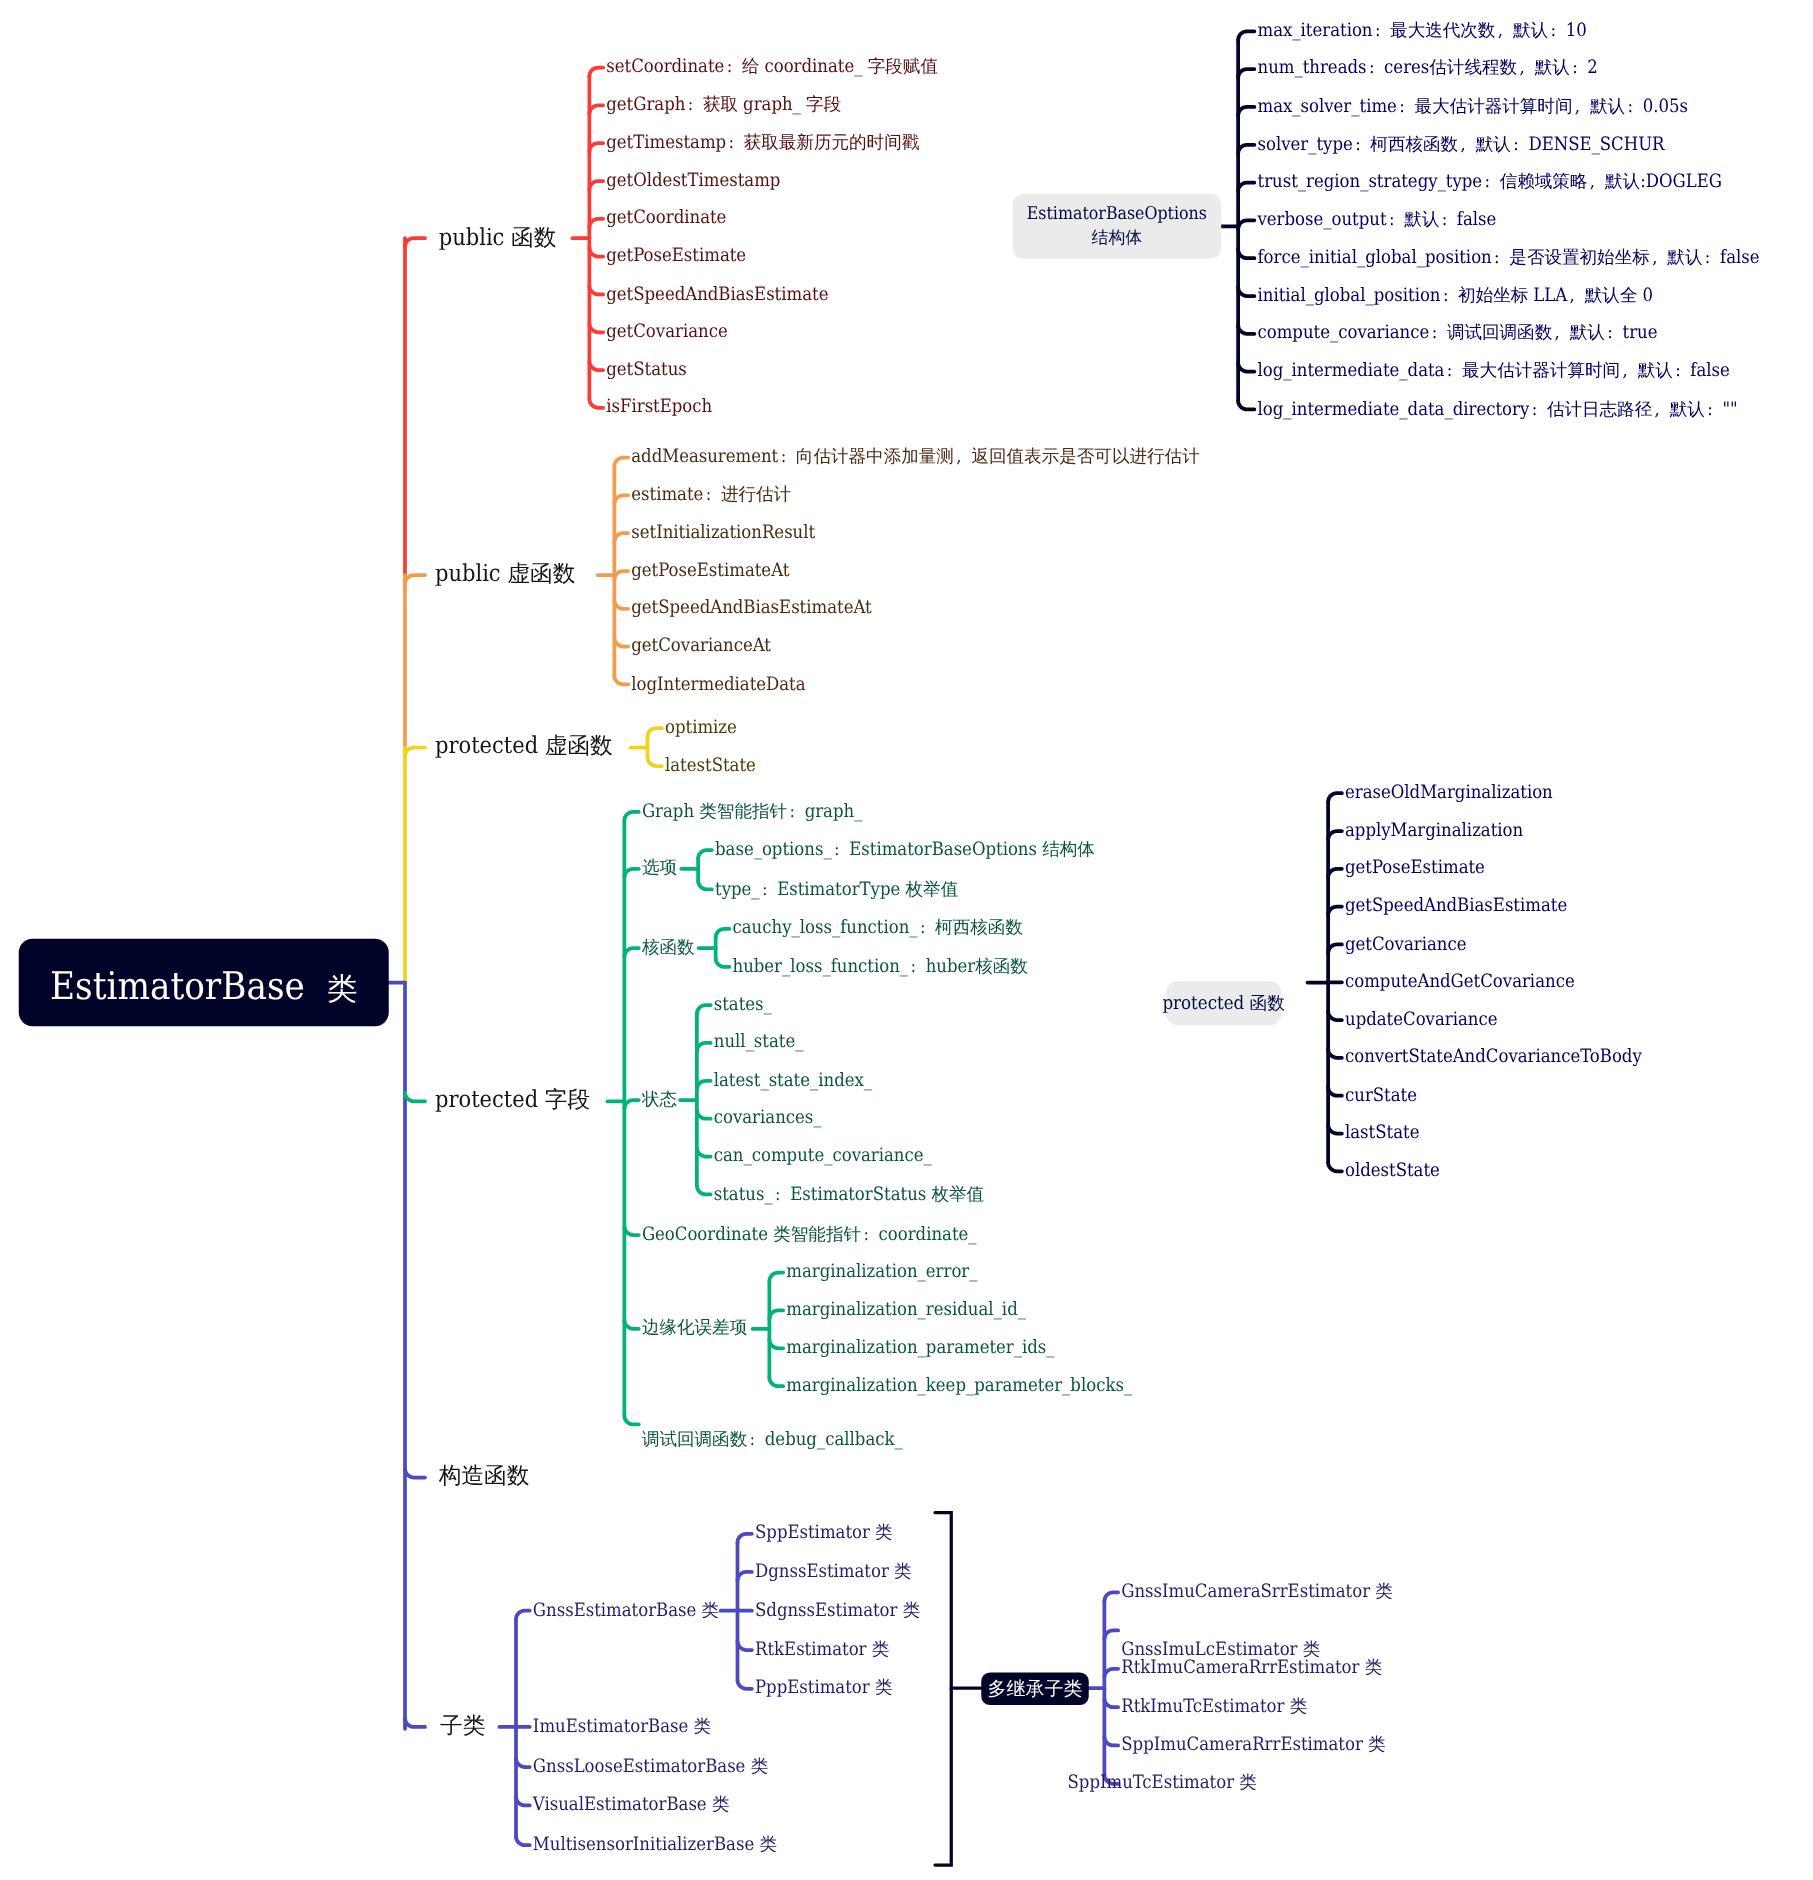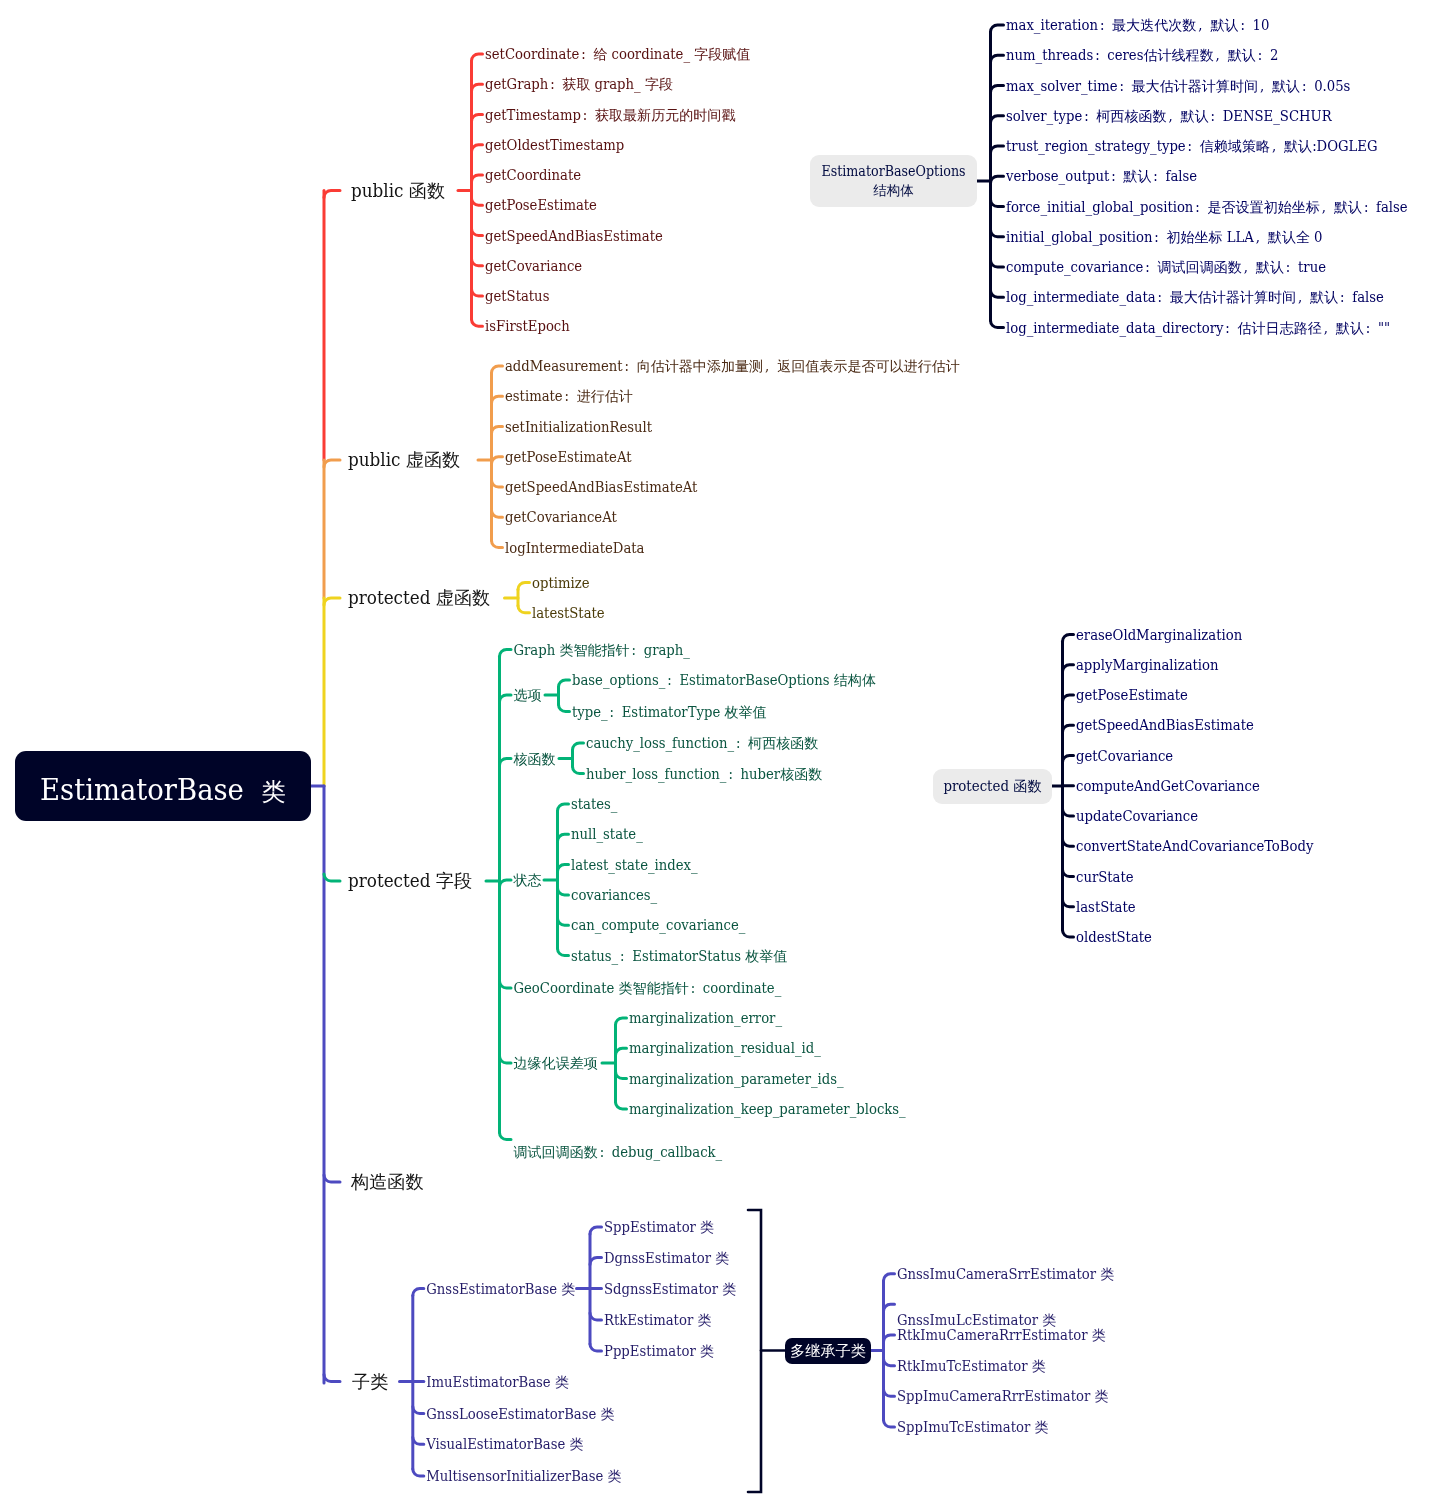--- a/index.html
+++ b/index.html
@@ -151,21 +151,21 @@
 
   <div id="root-node" class="root-node" style="left: 15px; top: 751px; width: 296px; height: 70px;">
     <div>EstimatorBase <span class="cjk">类</span></div>
   </div>
 
   <div id="options-badge" class="badge" style="left: 810px; top: 155px; width: 167px; height: 52px;">
     <div>EstimatorBaseOptions</div>
     <div><span class="cjk">结构体</span></div>
   </div>
 
-  <div id="protfn-badge" class="badge" style="left: 933px; top: 769px; width: 119px; height: 35px;">
+  <div id="protfn-badge" class="badge" style="left: 933px; top: 785px; width: 92px; height: 35px;">
     <div>protected <span class="cjk">函数</span></div>
   </div>
 
   <div id="multi-badge" class="dark-badge" style="left: 785px; top: 1338px; width: 86px; height: 26px;">
     <div><span class="cjk">多继承子类</span></div>
   </div>
 
   <div id="labels">
       <div class="node branch" style="left: 351px; top: 190.5px;">public <span class="cjk">函数</span></div>
       <div class="node leaf" style="left: 485px; top: 54px; color: rgb(87, 16, 16);">setCoordinate<span class="fw">:</span><span class="cjk">给 </span>coordinate_ <span class="cjk">字段赋值</span></div>
@@ -243,15 +243,15 @@
       <div class="node leaf" style="left: 1076px; top: 816px; color: rgb(0, 0, 96);">updateCovariance</div>
       <div class="node leaf" style="left: 1076px; top: 846.2px; color: rgb(0, 0, 96);">convertStateAndCovarianceToBody</div>
       <div class="node leaf" style="left: 1076px; top: 876.5px; color: rgb(0, 0, 96);">curState</div>
       <div class="node leaf" style="left: 1076px; top: 906.8px; color: rgb(0, 0, 96);">lastState</div>
       <div class="node leaf" style="left: 1076px; top: 937px; color: rgb(0, 0, 96);">oldestState</div>
       <div class="node leaf" style="left: 897px; top: 1273.8px; color: rgb(36, 28, 104);">GnssImuCameraSrrEstimator <span class="cjk">类</span></div>
       <div class="node leaf" style="left: 897px; top: 1320px; color: rgb(36, 28, 104);">GnssImuLcEstimator <span class="cjk">类</span></div>
       <div class="node leaf" style="left: 897px; top: 1335px; color: rgb(36, 28, 104);">RtkImuCameraRrrEstimator <span class="cjk">类</span></div>
       <div class="node leaf" style="left: 897px; top: 1365.7px; color: rgb(36, 28, 104);">RtkImuTcEstimator <span class="cjk">类</span></div>
       <div class="node leaf" style="left: 897px; top: 1396.3px; color: rgb(36, 28, 104);">SppImuCameraRrrEstimator <span class="cjk">类</span></div>
-      <div class="node leaf" style="left: 897px; top: 1427px; color: rgb(36, 28, 104);">SppImuTcEstimator <span class="cjk">类</span></div>
+      <div class="node leaf" style="left: 854px; top: 1427px; color: rgb(36, 28, 104);">SppImuTcEstimator <span class="cjk">类</span></div>
     </div>
 </div>
 
 </body></html>

